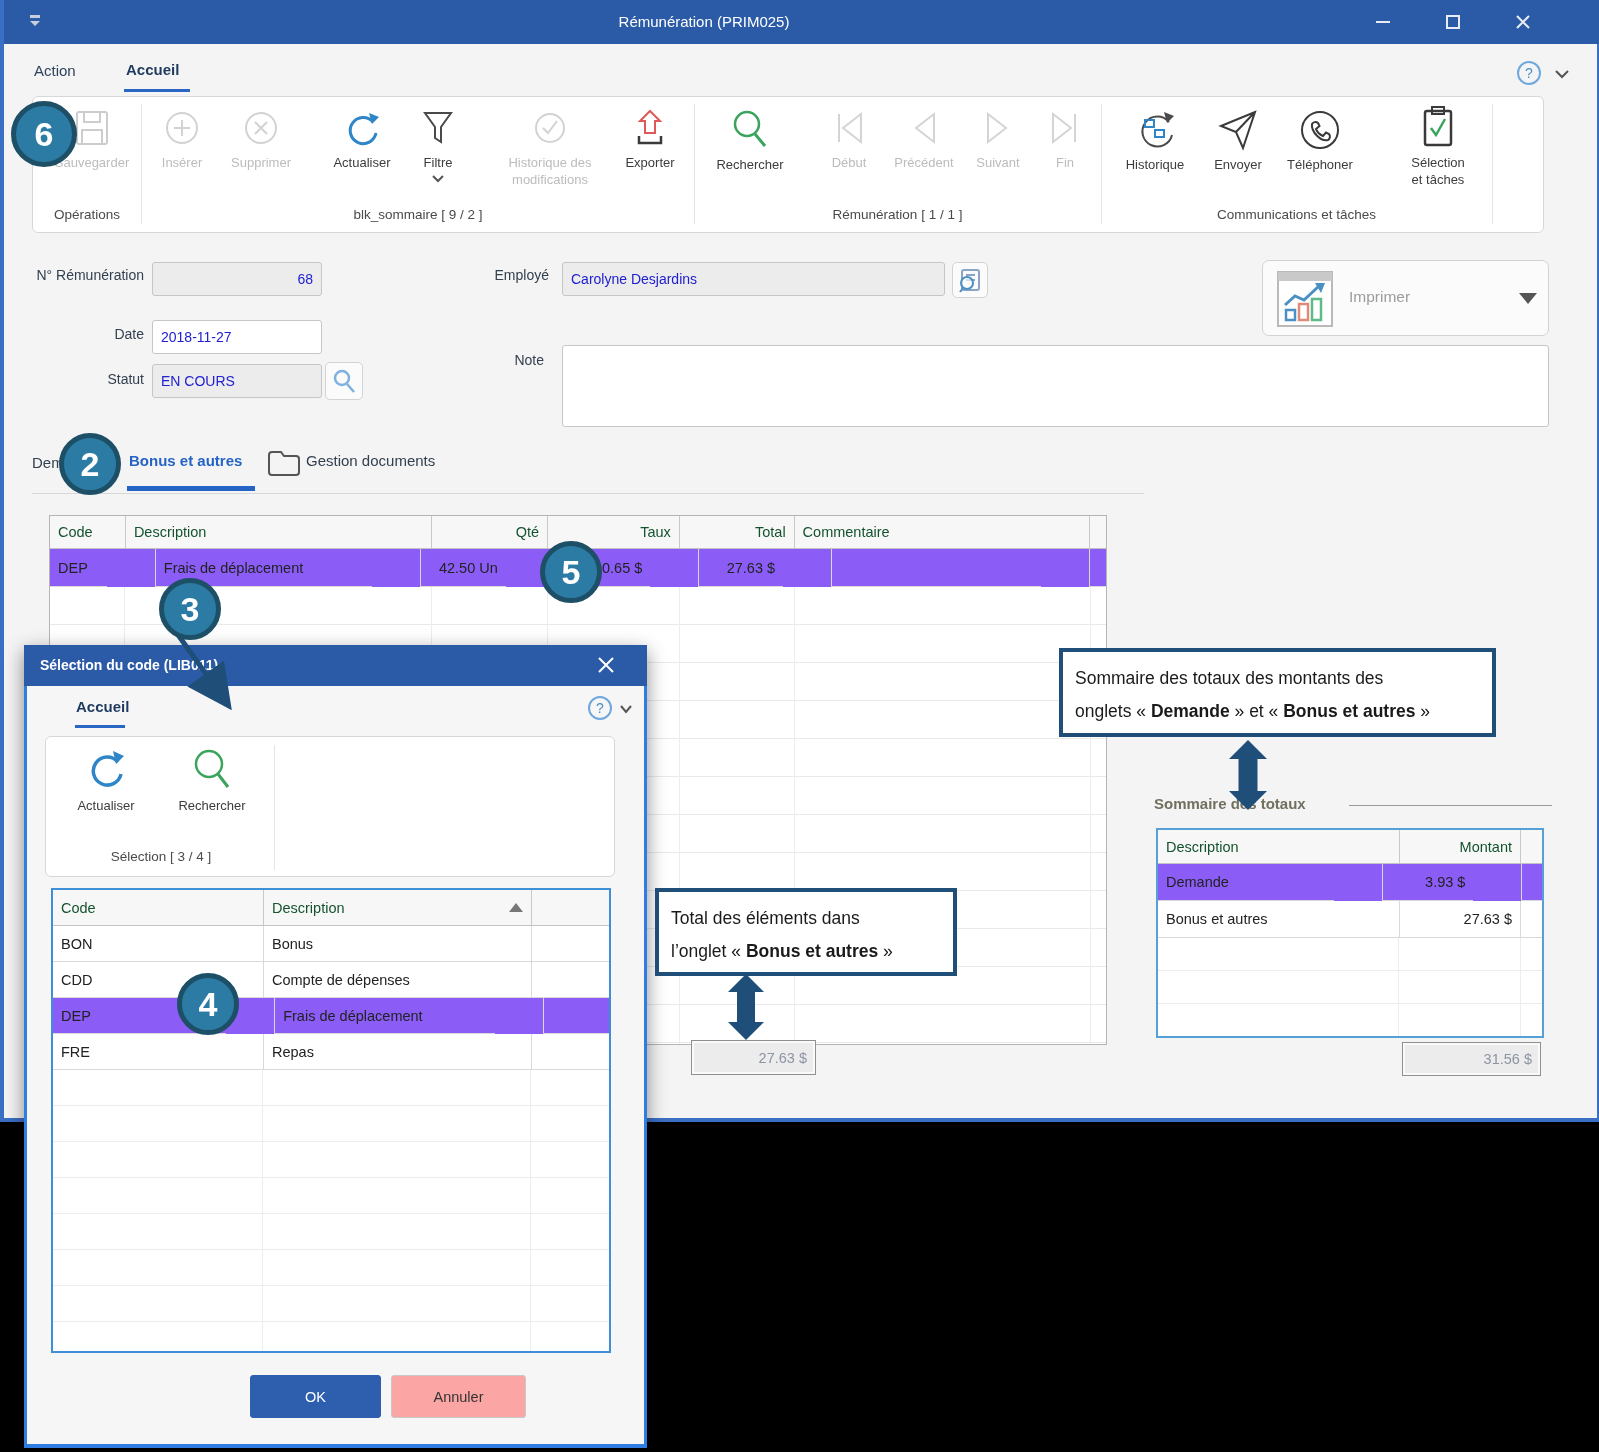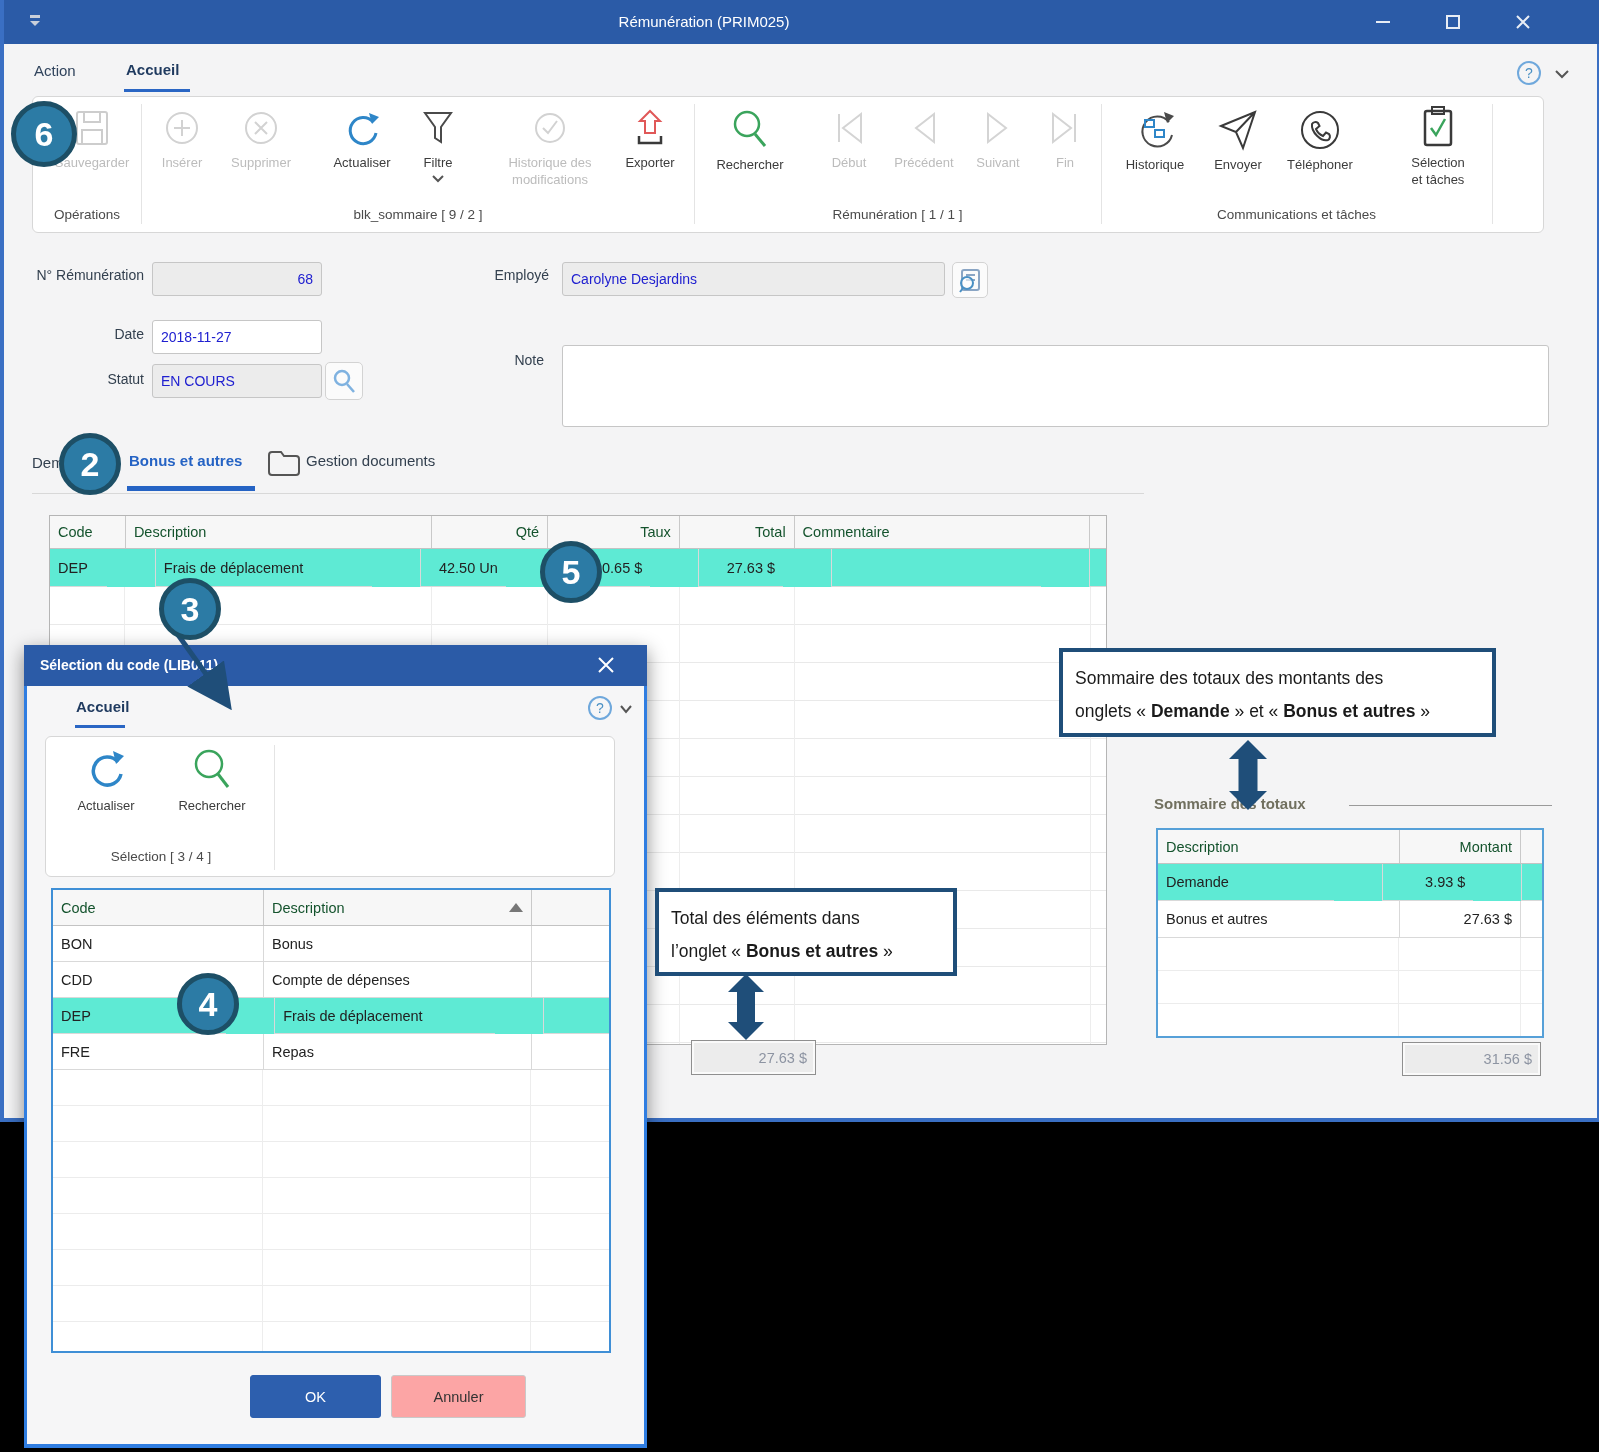--- a/index.html
+++ b/index.html
@@ -36,21 +36,21 @@
   .tbl { background:#fff; border:1px solid #b5b5b5; }
   .tbl-head { background:#f7f7f7; border-bottom:1px solid #c3c3c3; display:flex; }
   .th { font-size:14.5px; color:#14532d; display:flex; align-items:center; padding:0 8px; border-left:1px solid #cscsc5; }
   .th { border-left:1px solid #c9c9c9; }
   .th:first-child { border-left:none; }
   .th.r { justify-content:flex-end; }
   .trow { display:flex; }
   .td { font-size:14.5px; color:#222; display:flex; align-items:center; padding:0 8px; border-left:1px solid #d9d9d9; border-bottom:1px solid #d9d9d9; }
   .td:first-child { border-left:none; }
   .td.r { justify-content:flex-end; }
-  .sel { background:#5eead4;gap:48px; }
+  .sel { background:#8b5cf6;gap:48px; }
 
   .total-box { background:#ececec; border:1px solid #8f8f8f; box-shadow:inset 0 0 0 2px #fafafa;
                font-size:14.5px; color:#8d94a2; display:flex; align-items:center; justify-content:flex-end; padding:0 8px; }
 
   .ann-box { background:#fff; border:4px solid #1f4e79; font-size:17.5px; color:#1a1a1a;
              padding:10px 12px; line-height:33px; white-space:nowrap; }
   .badge { border-radius:50%; background:#2c7ba5; border:5px solid #1d4f66; color:#fff; font-weight:bold;
            display:flex; align-items:center; justify-content:center; font-size:34px; z-index:70; }
 
   .dialog { left:24px; top:645px; width:623px; height:803px; background:#f6f6f7;
@@ -281,20 +281,33 @@
         <circle cx="10" cy="16" r="6" fill="#fff" fill-opacity="0.6" stroke="#4a90c4" stroke-width="2"></circle>
         <line x1="6" y1="21" x2="3" y2="25" stroke="#4a90c4" stroke-width="2"></line>
       </svg>
     </div>
 
     <div class="abs flabel" style="left:455px;top:352px;width:85px;">Note</div>
     <div class="abs field white" style="left:558px;top:345px;width:987px;height:82px;align-items:flex-start;">
         <span></span>
       </div>
 
+    <div class="abs" style="left:1258px;top:260px;width:287px;height:76px;background:#fbfbfb;border:1px solid #d3d3d3;border-radius:7px;">
+      <svg class="abs" style="left:14px;top:10px;" width="56" height="56">
+        <rect x="1" y="1" width="54" height="54" fill="#fff" stroke="#b9b9b9" stroke-width="2"></rect>
+        <rect x="1" y="1" width="54" height="9" fill="#c9c9c9"></rect>
+        <polyline points="8,34 18,25 27,29 42,15" fill="none" stroke="#4a90c4" stroke-width="3"></polyline>
+        <polygon points="38,12 48,12 44,22" fill="#4a90c4"></polygon>
+        <rect x="9" y="39" width="9" height="10" fill="none" stroke="#4a90c4" stroke-width="2.5"></rect>
+        <rect x="22" y="33" width="9" height="16" fill="none" stroke="#e08a7a" stroke-width="2.5"></rect>
+        <rect x="35" y="28" width="9" height="21" fill="none" stroke="#5dbb8a" stroke-width="2.5"></rect>
+      </svg>
+      <div class="abs" style="left:86px;top:27px;font-size:15.5px;color:#9c9c9c;">Imprimer</div>
+      <div class="abs" style="left:256px;top:32px;width:0;height:0;border-left:9px solid transparent;border-right:9px solid transparent;border-top:11px solid #555;"></div>
+    </div>
 
     <div class="abs doc-tab" style="left:28px;top:454px;width:34px;overflow:hidden;">Demande</div>
     <div class="abs doc-tab active" style="left:125px;top:452px;">Bonus et autres</div>
     <div class="abs" style="left:123px;top:486px;width:128px;height:5px;background:#2563c4;"></div>
     <div class="abs" style="left:262px;top:446px;">
       <svg width="36" height="32">
           <path d="M3 9 q0 -3 3 -3 h9 l3 4 h12 q3 0 3 3 v13 q0 3 -3 3 h-24 q-3 0 -3 -3 Z" fill="none" stroke="#555" stroke-width="2"></path>
         </svg>
     </div>
     <div class="abs doc-tab" style="left:302px;top:452px;">Gestion documents</div>

